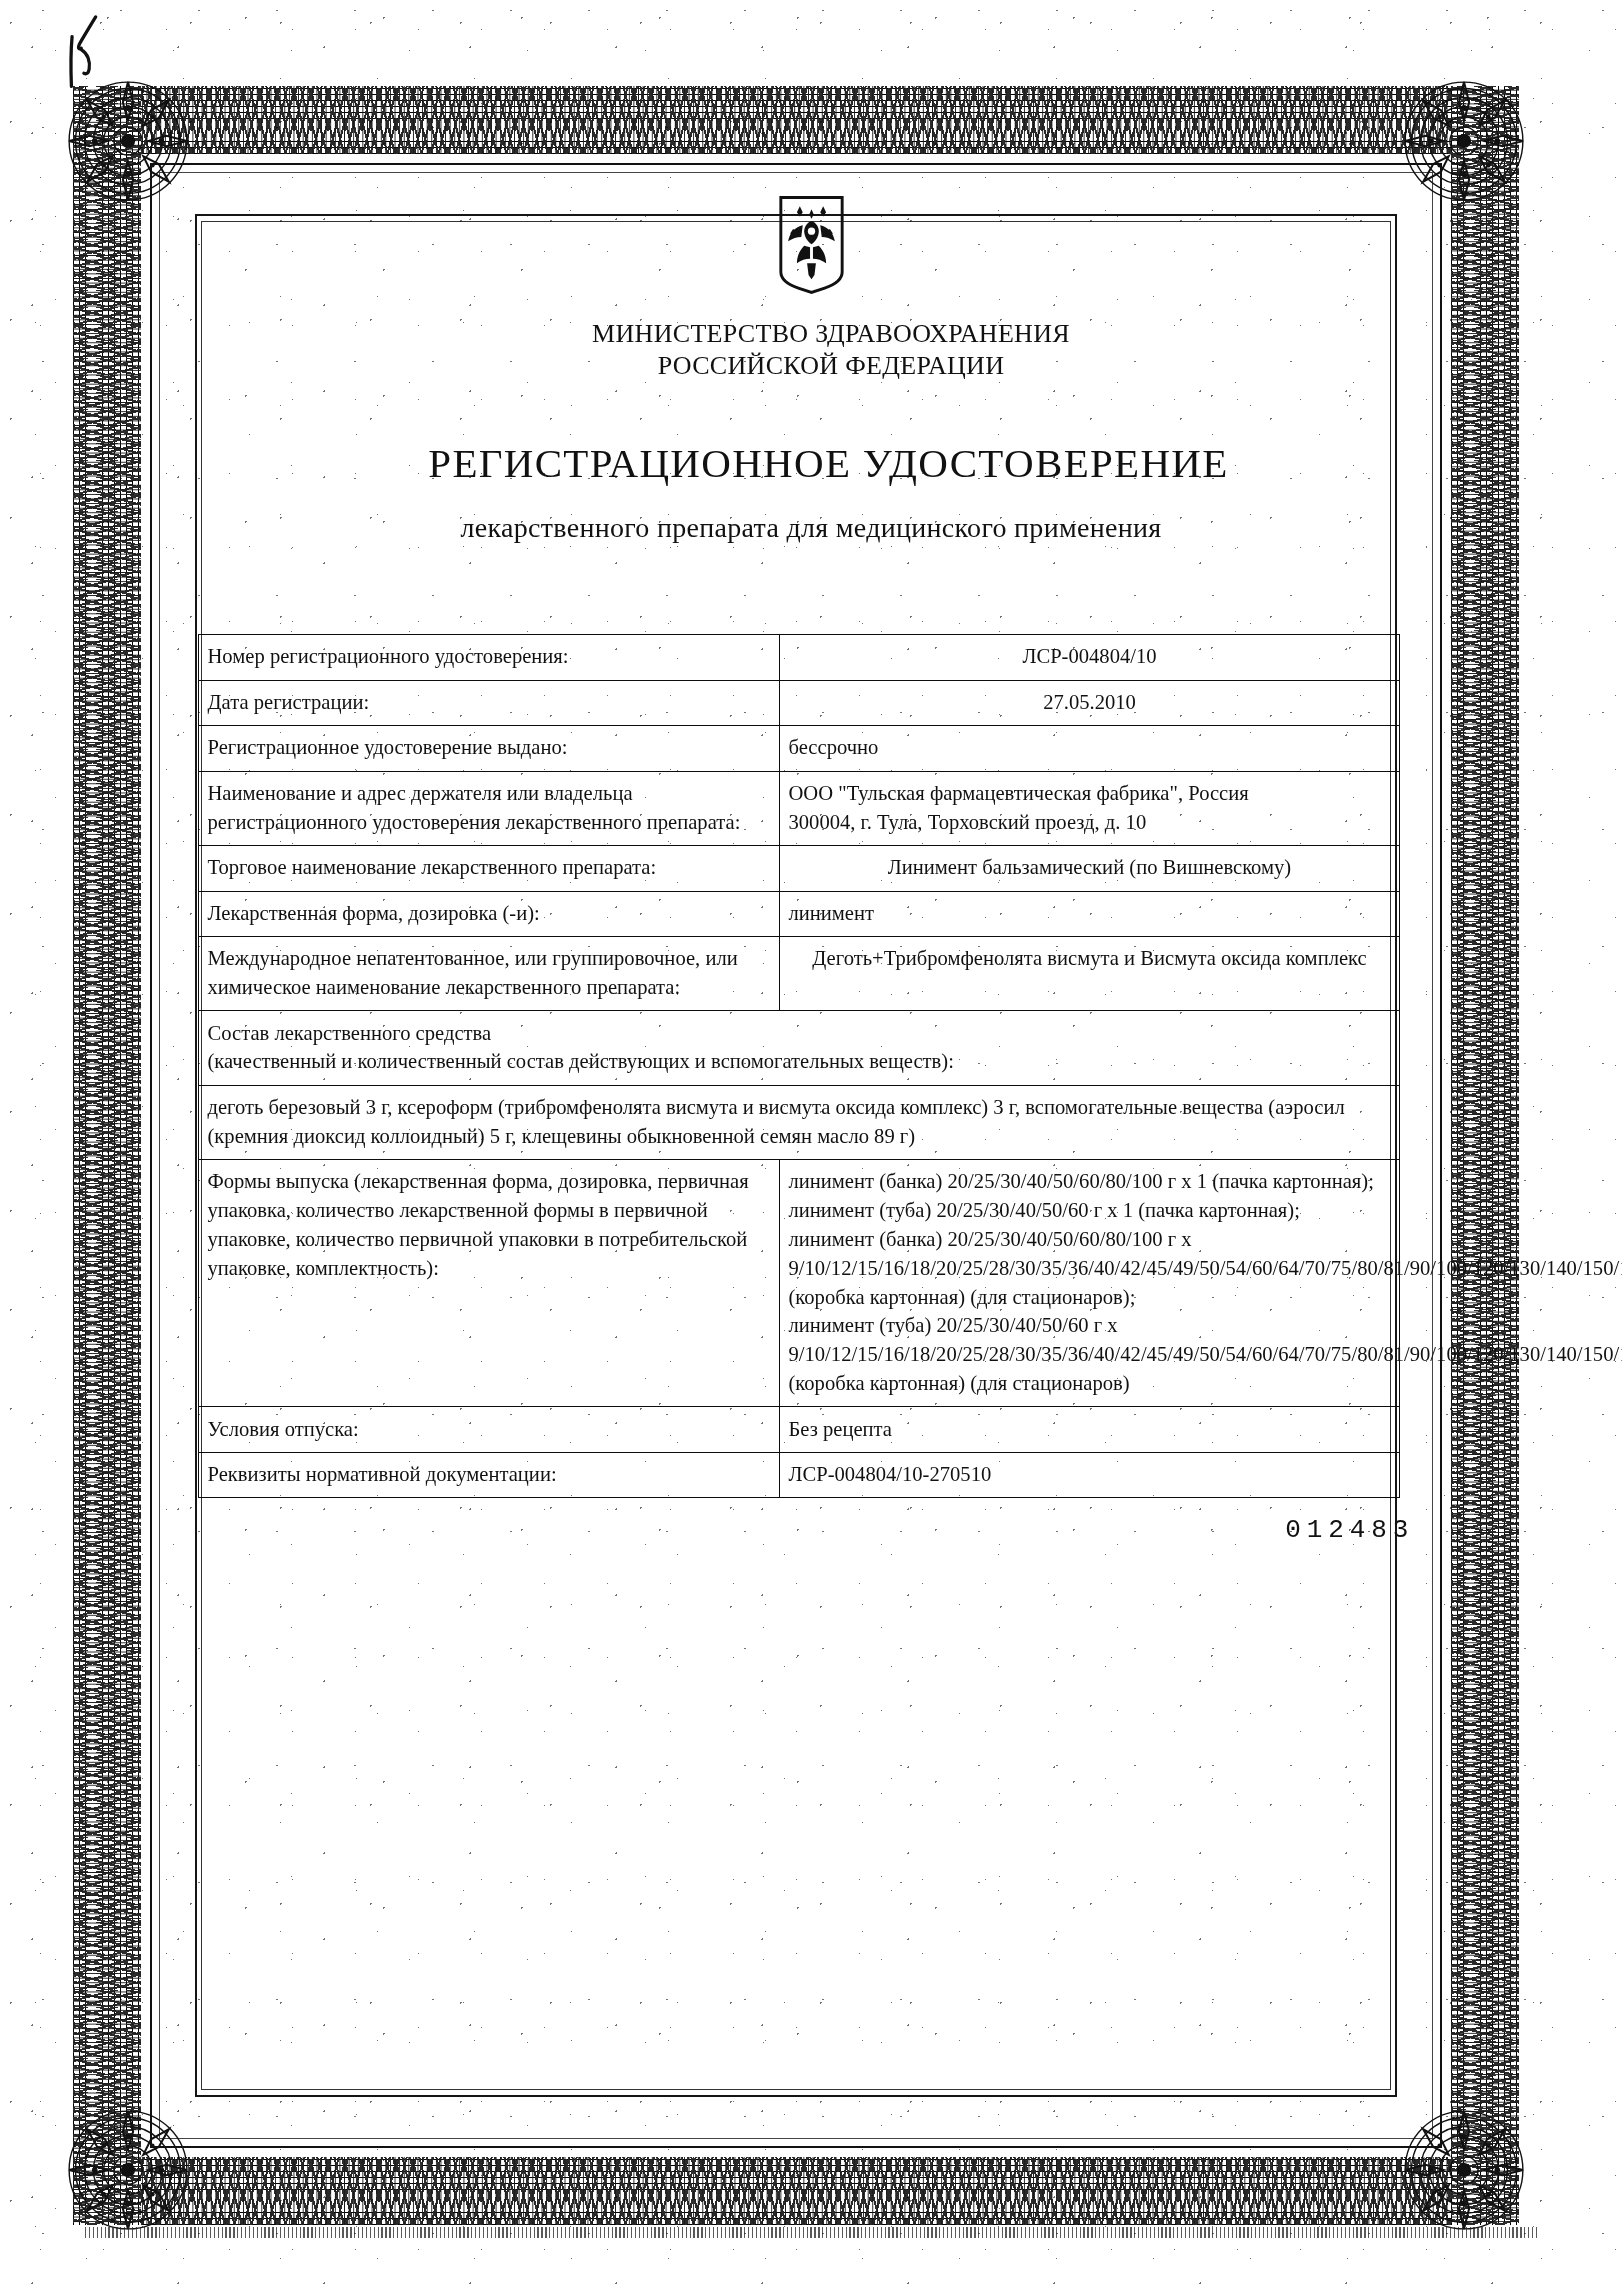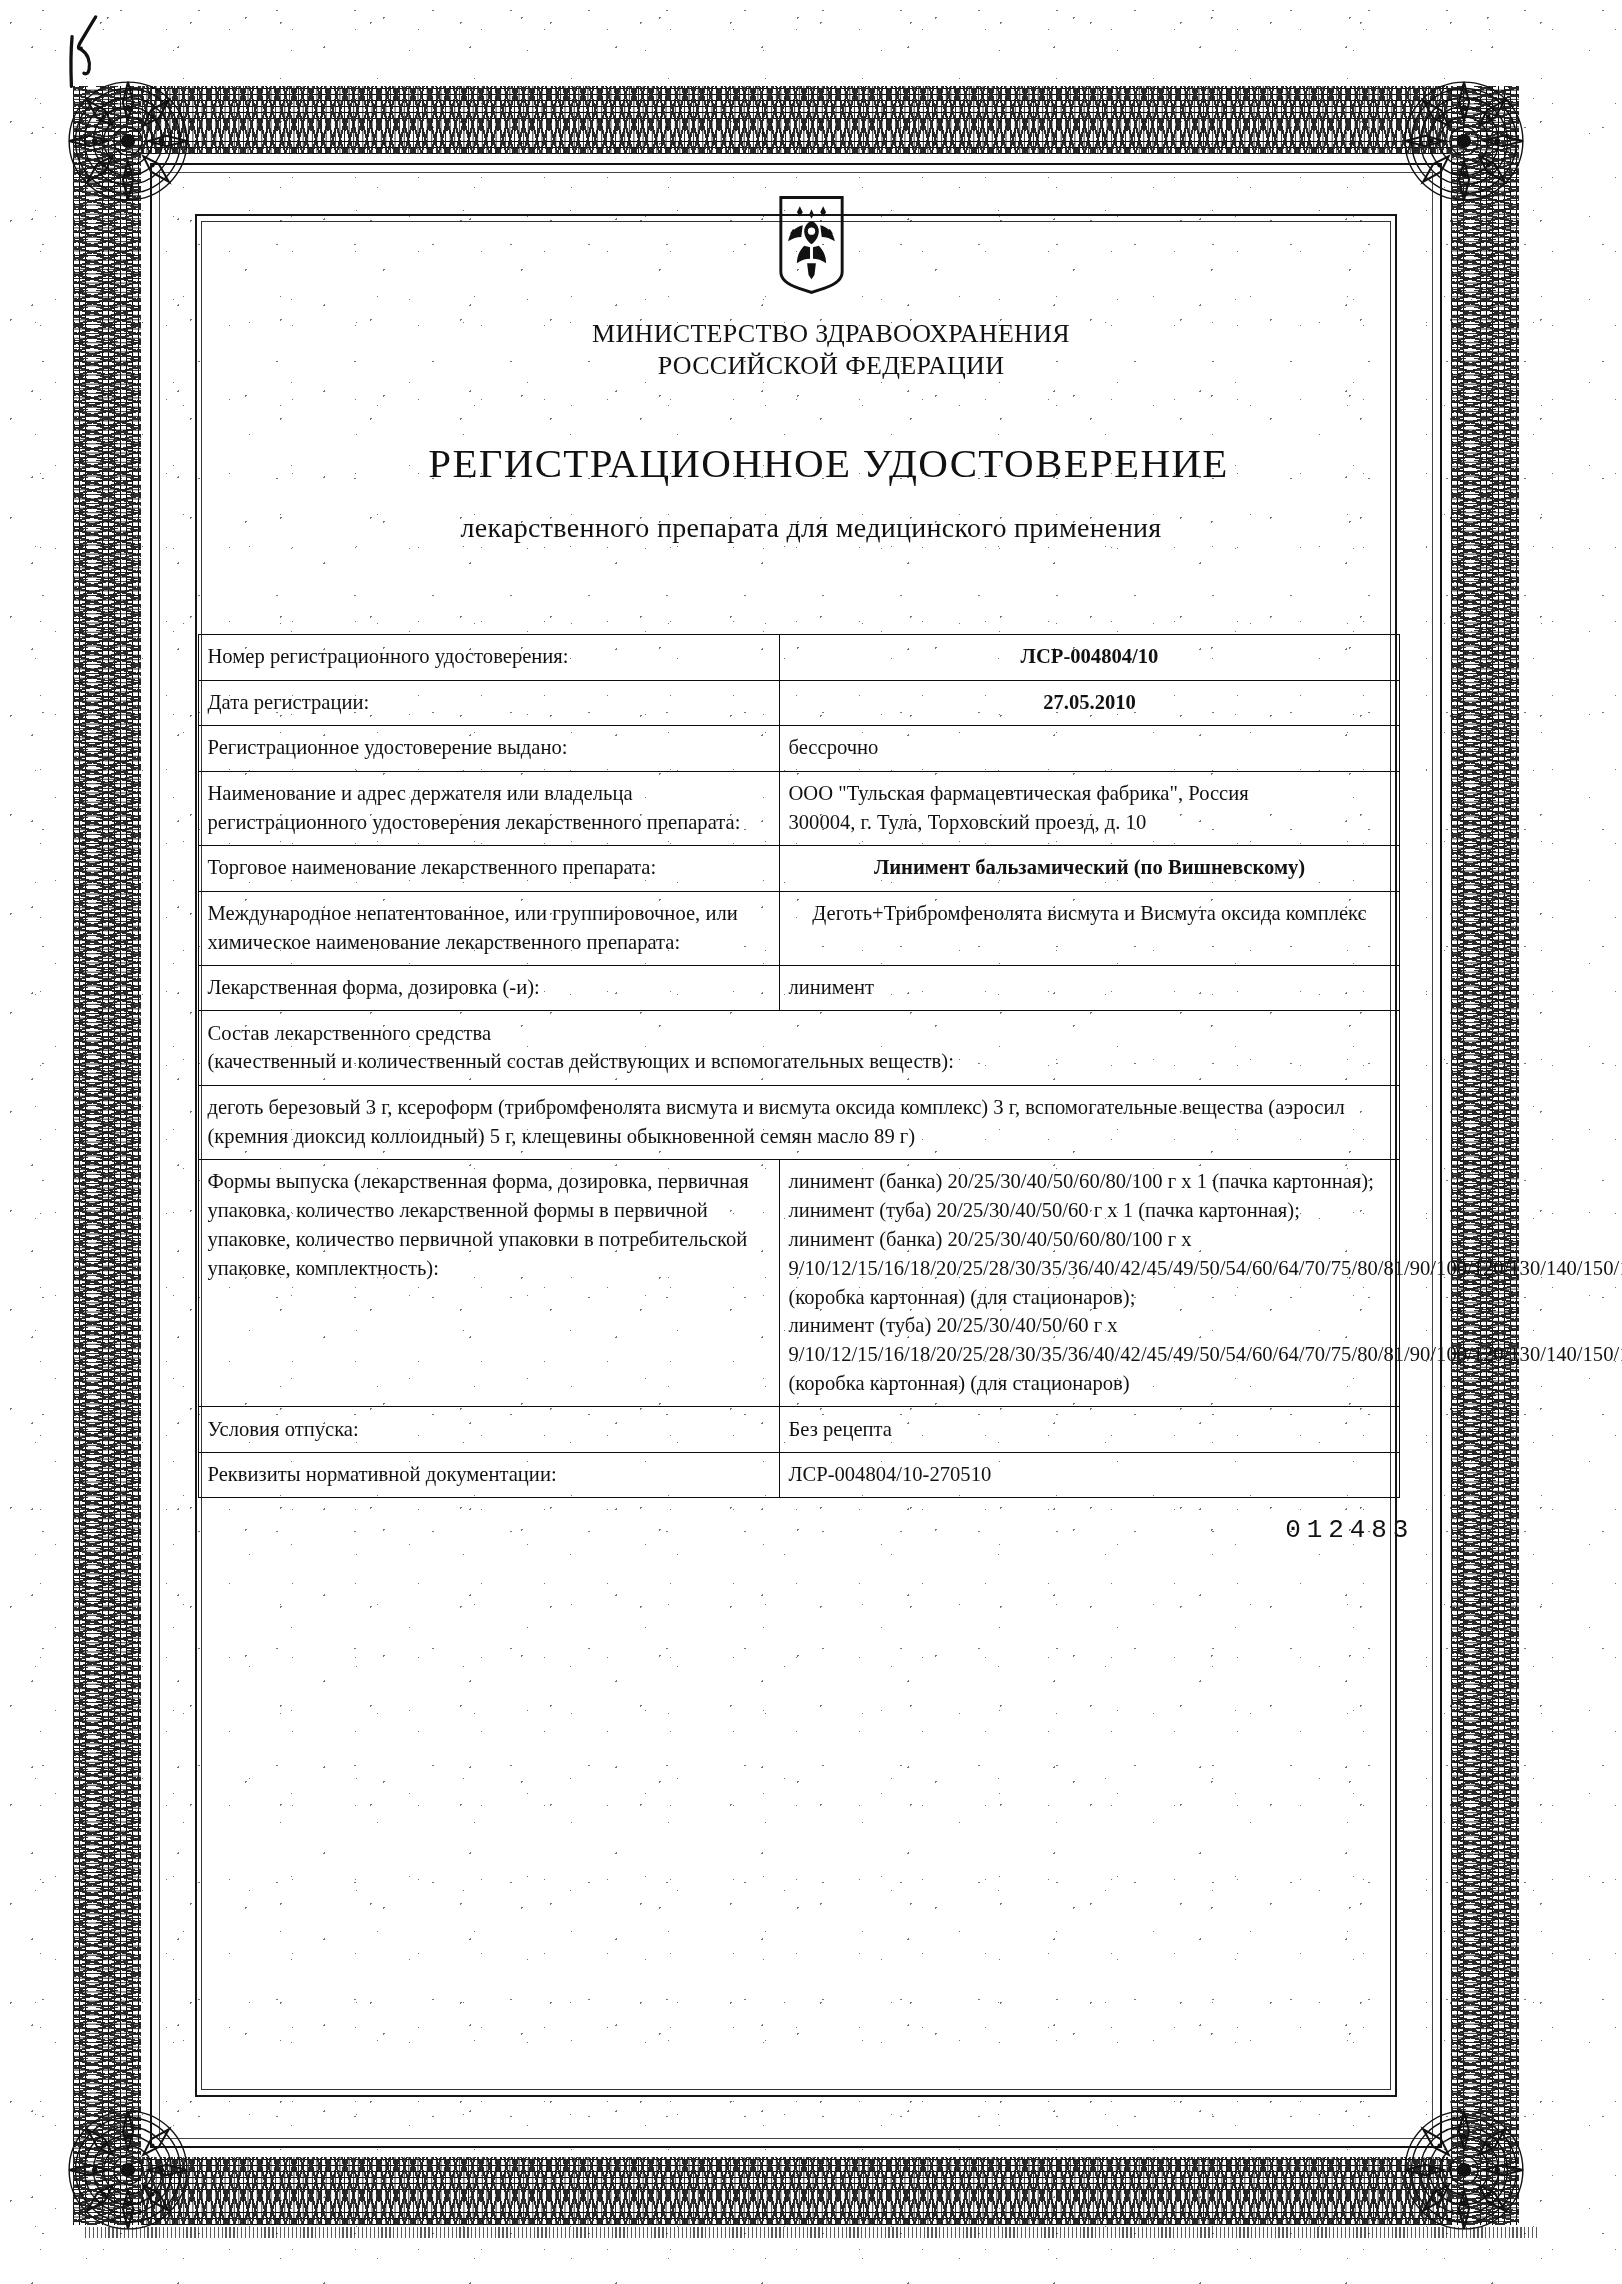--- a/index.html
+++ b/index.html
@@ -121,21 +121,21 @@
   }
   #cert-table td{
     border:1.7px solid #0c0c0c;
     padding:7.2px 8.5px 8.5px 8.5px;
     font-size:20.6px;
     line-height:1.40;
     vertical-align:top;
   }
   td.lbl{width:563px;}
   td.val{width:602px;}
-  td.bold{font-weight:bold;}
+  td.bold{font-weight:normal;}
   td.ctr{text-align:center;}
   td.full{width:auto;}
   .big{font-size:22px;}
   .val-lines{white-space:pre-line;}
 
   #serial{
     margin-top:17px;text-align:right;padding-right:11.8px;
     font-size:26px;letter-spacing:5.9px;
     font-family:"Liberation Mono","DejaVu Sans Mono",monospace;
   }
@@ -341,26 +341,26 @@
       <tr>
         <td class="lbl">Наименование и адрес держателя или владельца регистрационного удостоверения лекарственного препарата:</td>
         <td class="val val-lines">ООО "Тульская фармацевтическая фабрика", Россия
 300004, г. Тула, Торховский проезд, д. 10</td>
       </tr>
       <tr>
         <td class="lbl">Торговое наименование лекарственного препарата:</td>
         <td class="val bold ctr big">Линимент бальзамический (по Вишневскому)</td>
       </tr>
       <tr>
+        <td class="lbl">Лекарственная форма, дозировка (-и):</td>
+        <td class="val">линимент</td>
+      </tr>
+      <tr>
         <td class="lbl">Международное непатентованное, или группировочное, или химическое наименование лекарственного препарата:</td>
         <td class="val ctr">Деготь+Трибромфенолята висмута и Висмута оксида комплекс</td>
-      </tr>
-      <tr>
-        <td class="lbl">Лекарственная форма, дозировка (-и):</td>
-        <td class="val">линимент</td>
       </tr>
       <tr>
         <td class="full" colspan="2">
           <div>Состав лекарственного средства</div>
           <div>(качественный и количественный состав действующих и вспомогательных веществ):</div>
         </td>
       </tr>
       <tr>
         <td class="full" colspan="2">деготь березовый 3 г, ксероформ (трибромфенолята висмута и висмута оксида комплекс) 3 г, вспомогательные вещества (аэросил (кремния диоксид коллоидный) 5 г, клещевины обыкновенной семян масло 89 г)</td>
       </tr>

